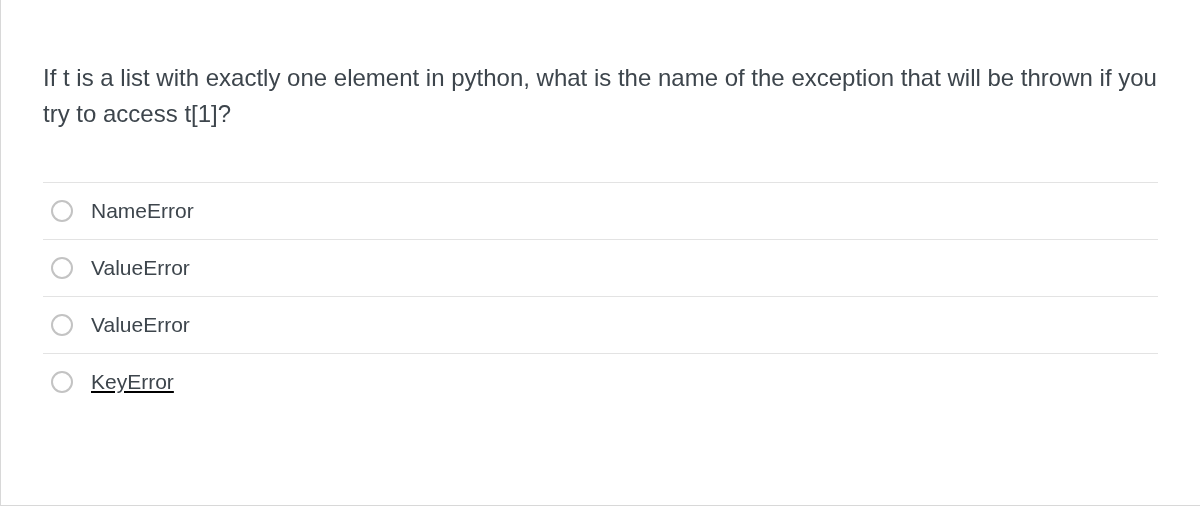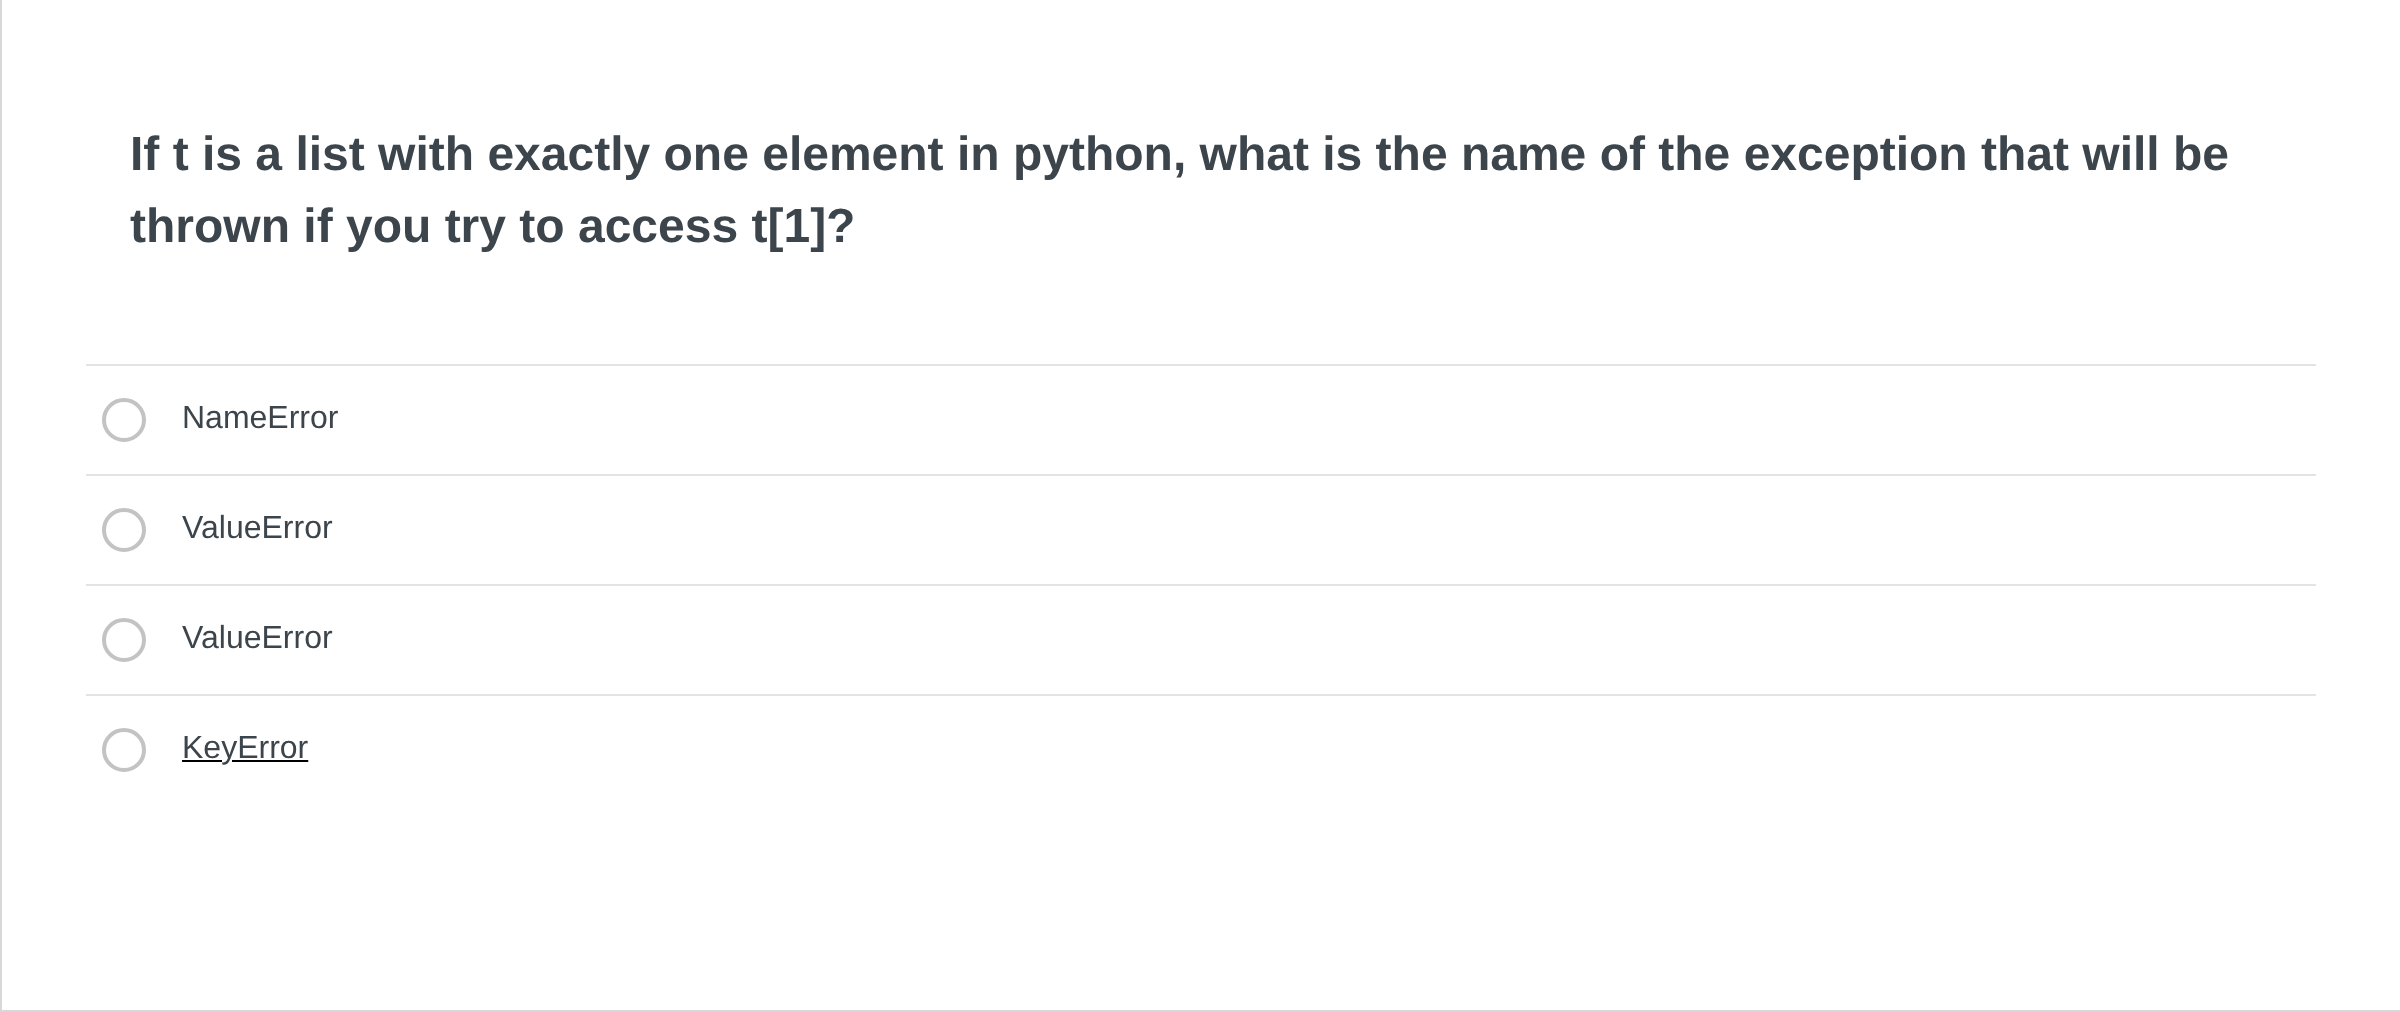--- a/index.html
+++ b/index.html
@@ -17,22 +17,22 @@
       border-left: 1px solid #d8d8d8;
       border-bottom: 1px solid #d8d8d8;
       padding: 0;
       height: 506px;
       position: relative;
     }
     .question-text {
       font-size: 24px;
       color: #3d454c;
       line-height: 1.5;
-      padding: 60px 42px 50px 64px;
-      font-weight: 700;
+      padding: 60px 42px 50px 42px;
+      font-weight: 400;
     }
     .options-list {
       margin: 0 42px;
     }
     .option-row {
       border-top: 1px solid #e3e3e3;
       padding: 16px 0 16px 8px;
       display: flex;
       align-items: center;
     }
@@ -44,21 +44,21 @@
       width: 22px;
       height: 22px;
       border: 2px solid #c3c3c3;
       border-radius: 50%;
       margin-right: 18px;
       flex-shrink: 0;
       cursor: pointer;
       background: #fff;
     }
     .option-label {
-      font-size: 16px;
+      font-size: 21px;
       color: #3d454c;
       cursor: pointer;
     }
   </style>
 </head>
 <body>
 
 <div class="question-container">
   <div class="question-text">If t is a list with exactly one element in python, what is the name of the exception that will be thrown if you try to access t[1]?</div>
 

